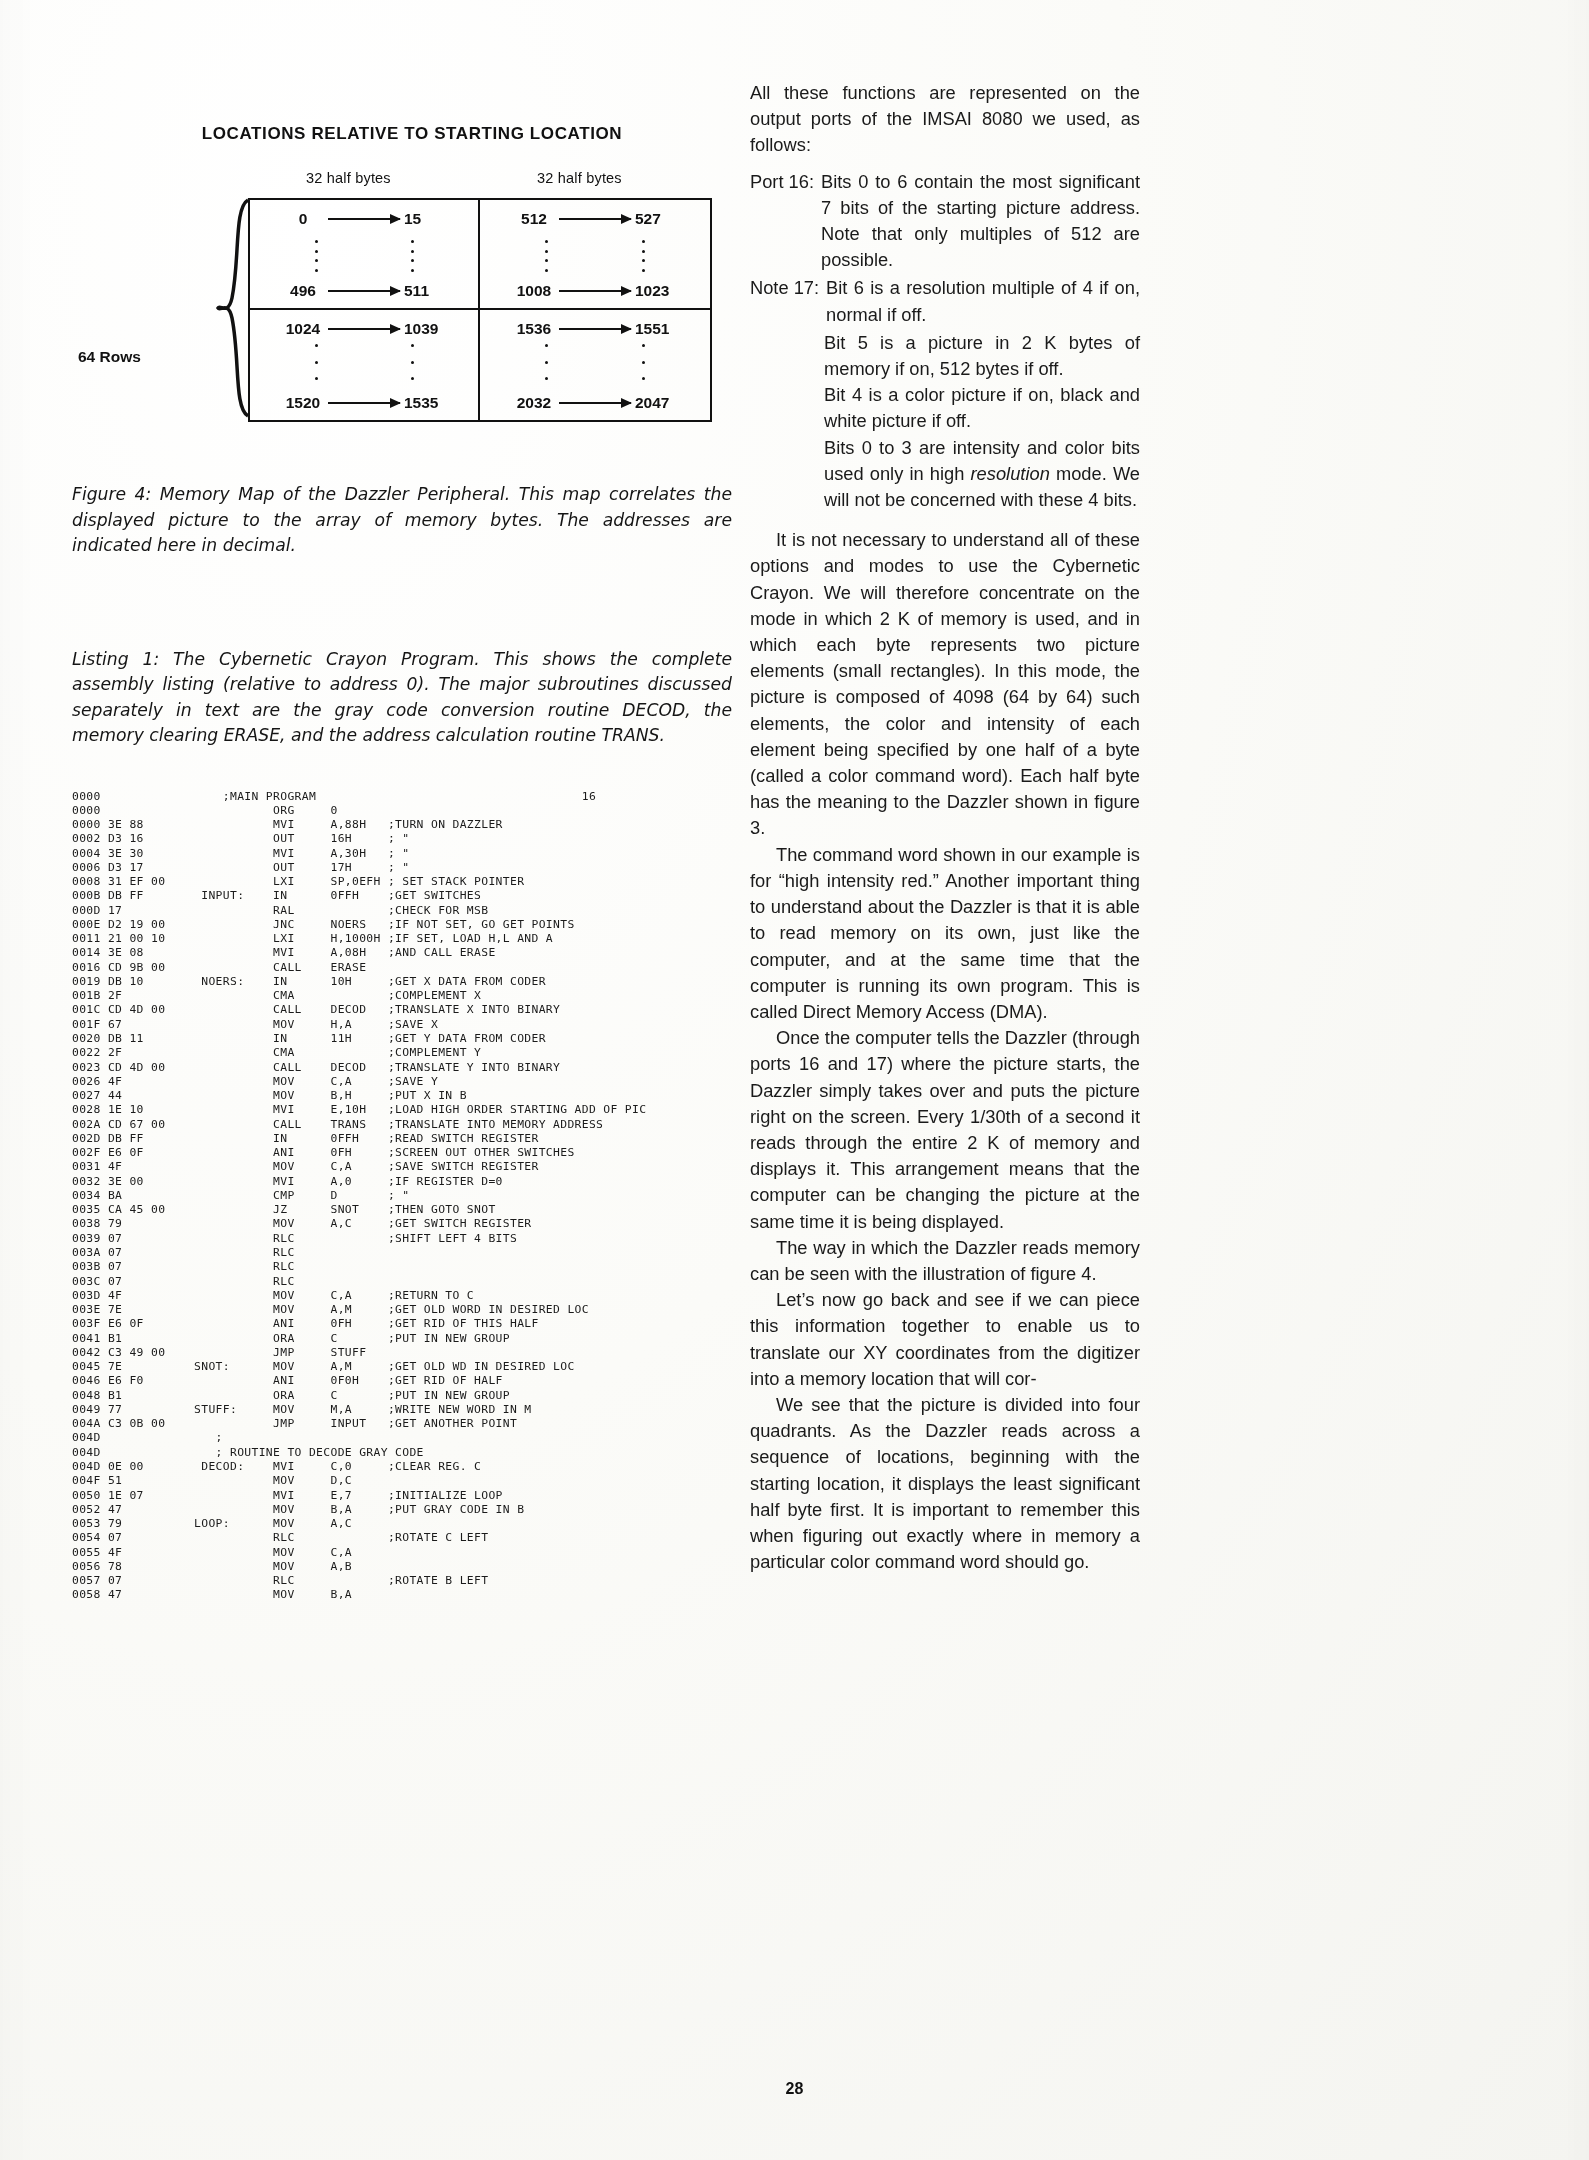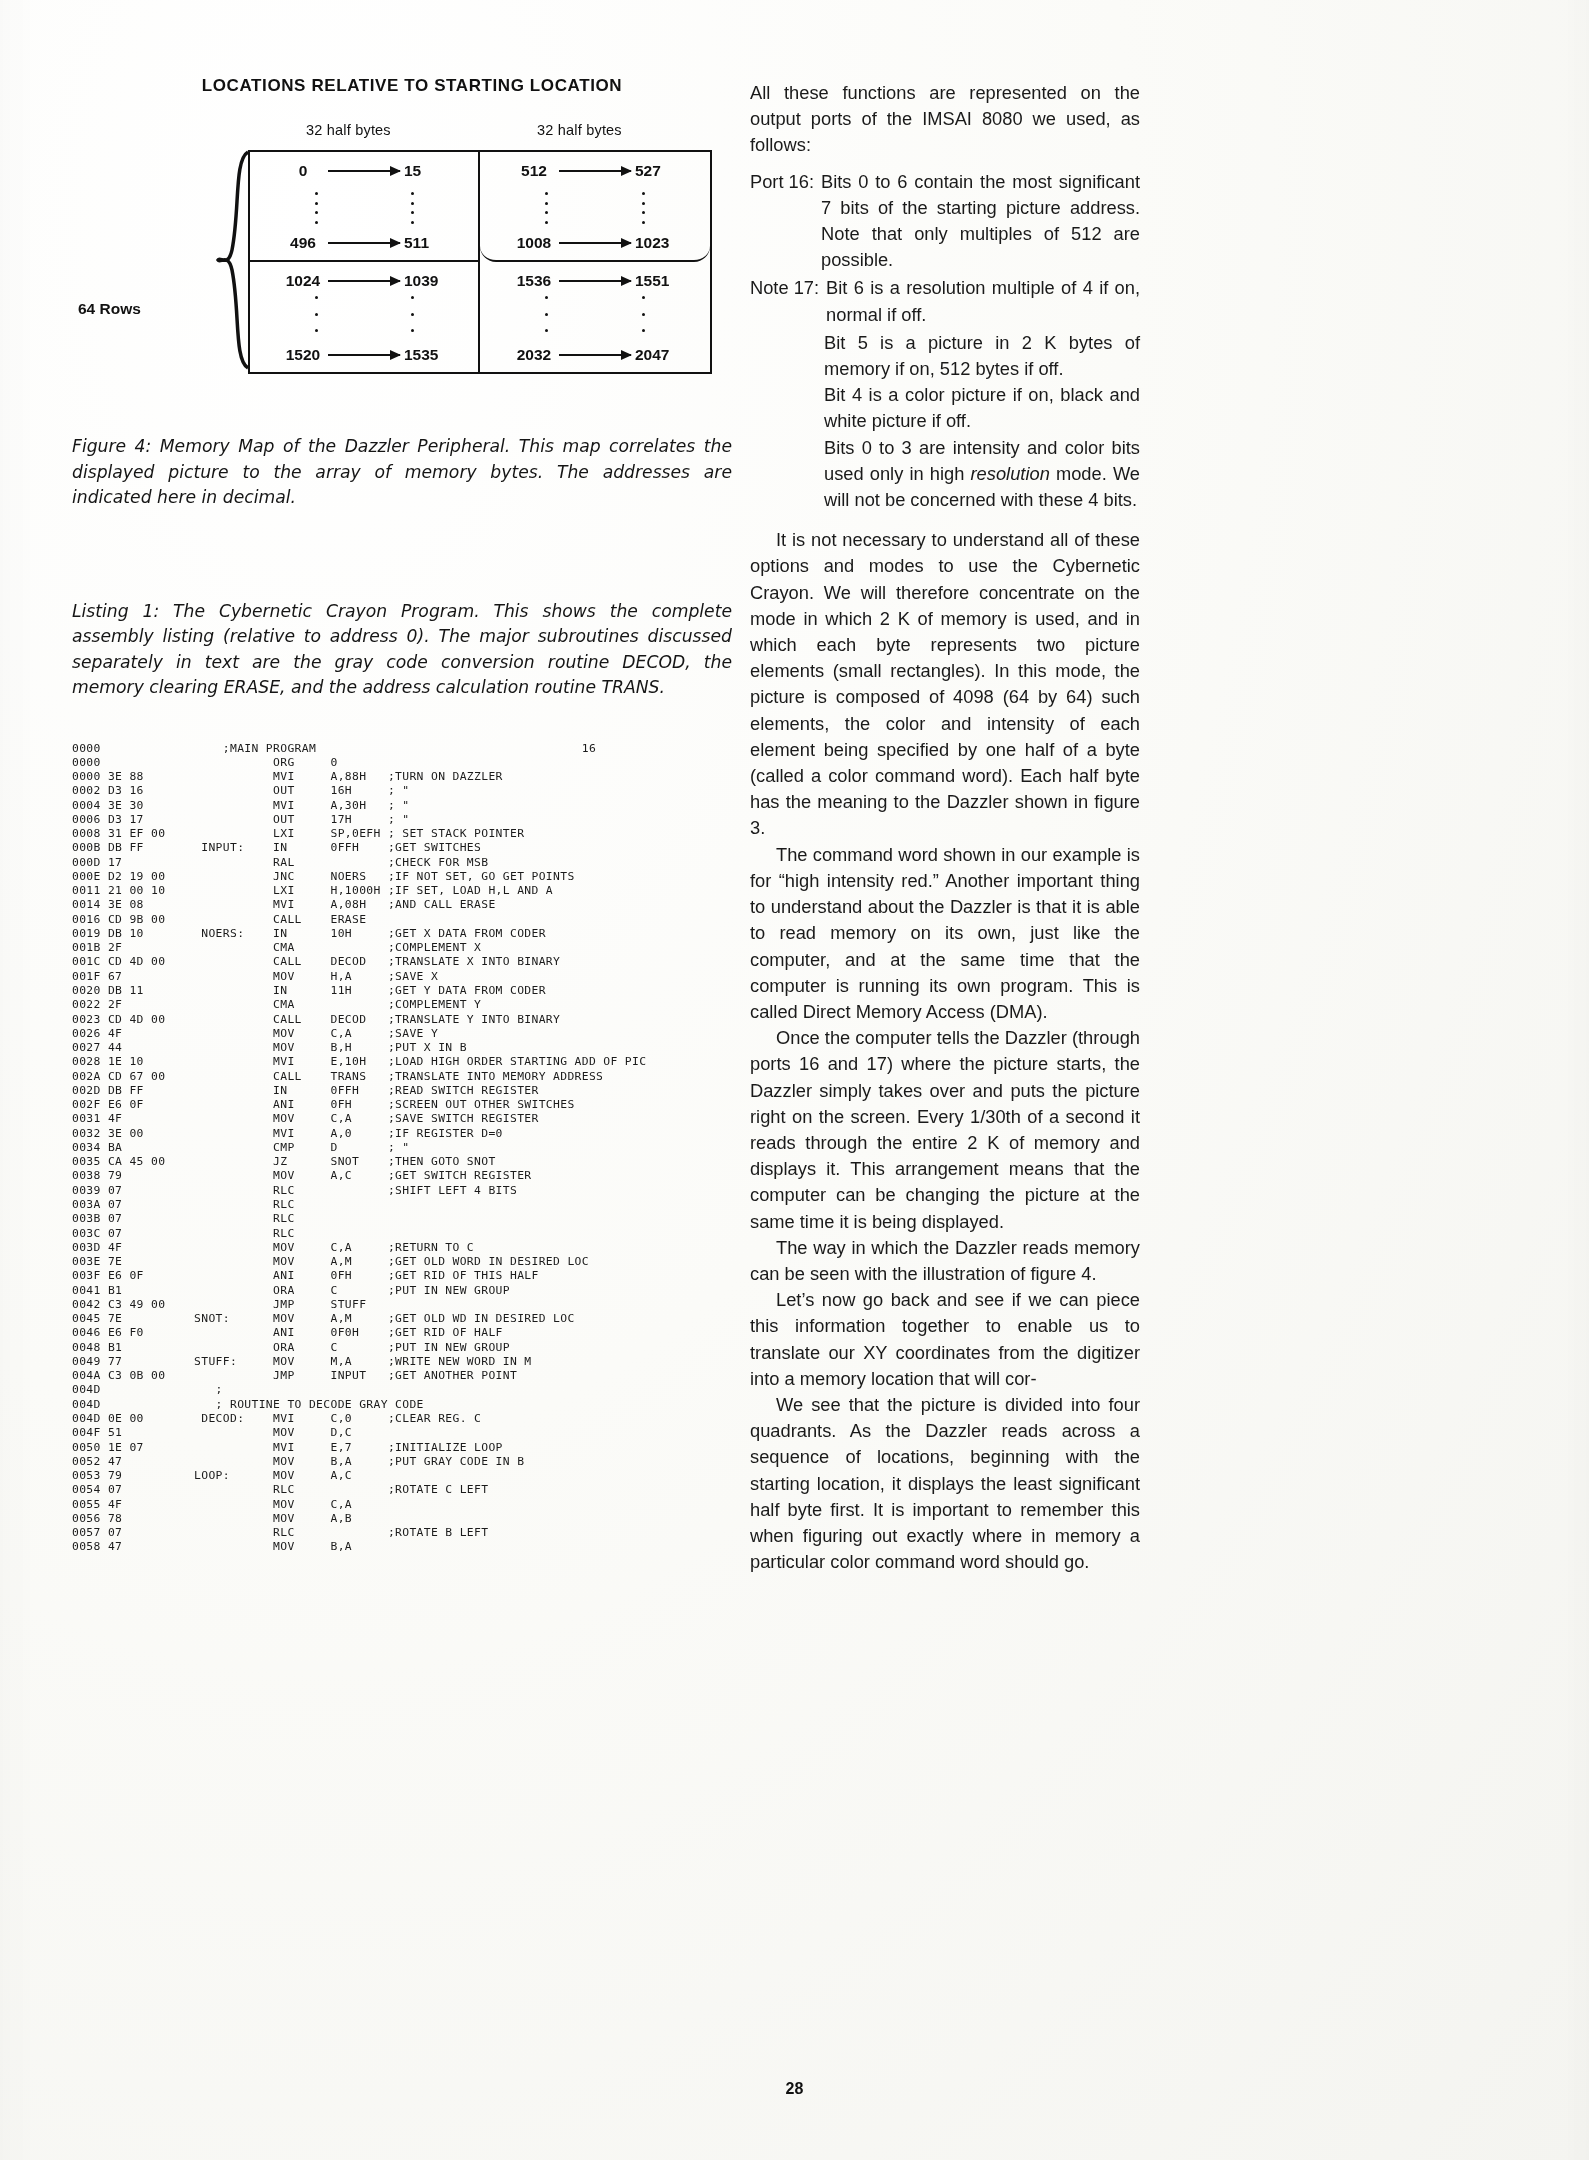--- a/index.html
+++ b/index.html
@@ -39,20 +39,21 @@
     color:#1a1a1a;
   }
 
   
   .fig-title{
     font-weight:bold;
     font-size:17px;
     letter-spacing:.6px;
     text-align:center;
     margin-left:20px;
+    margin-top:48px;
   }
   .fig-wrap{
     position:relative;
     margin-top:26px;
     height:280px;
   }
   .colhdr{
     position:absolute;
     font-weight:normal;
     font-size:14.5px;
@@ -80,21 +81,21 @@
     border:2.5px solid #111;
     display:grid;
     grid-template-columns:1fr 1fr;
     grid-template-rows:1fr 1fr;
   }
   .cell{
     position:relative;
     border-right:2px solid #111;
     border-bottom:2px solid #111;
   }
-  .cell.c2,.cell.c4{border-right:none;border-radius:16px;}
+  .cell.c2,.cell.c4{border-right:none;}
   .cell.c3,.cell.c4{border-bottom:none;}
 
   .q-top, .q-bot{
     position:absolute;
     left:0; right:0;
     display:flex;
     align-items:center;
     justify-content:center;
     gap:4px;
     font-weight:bold;

